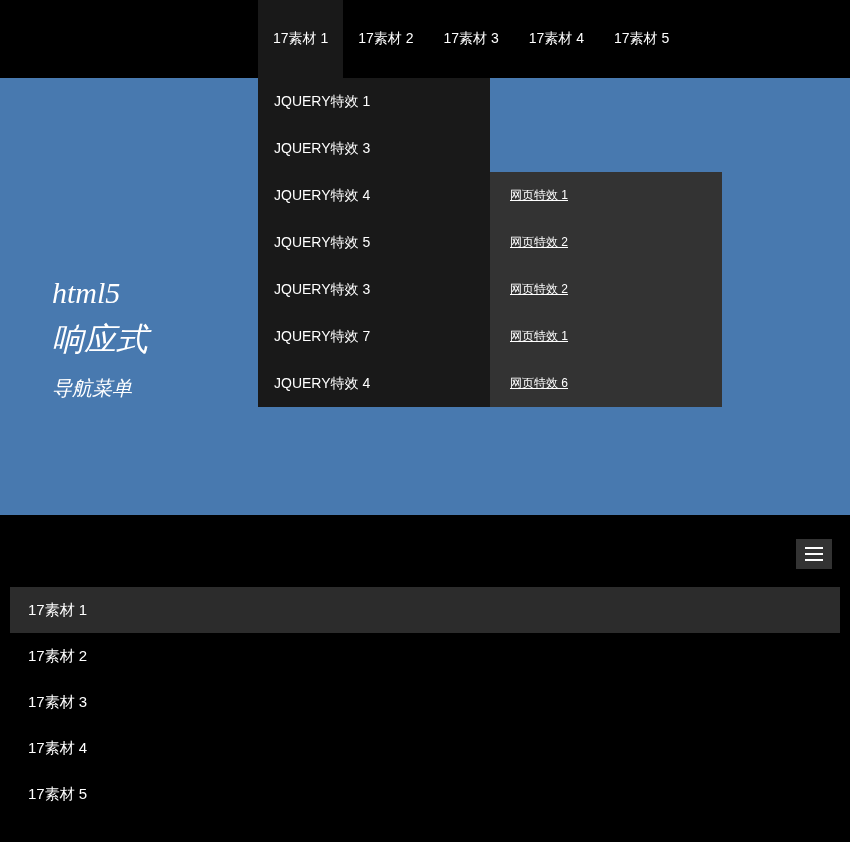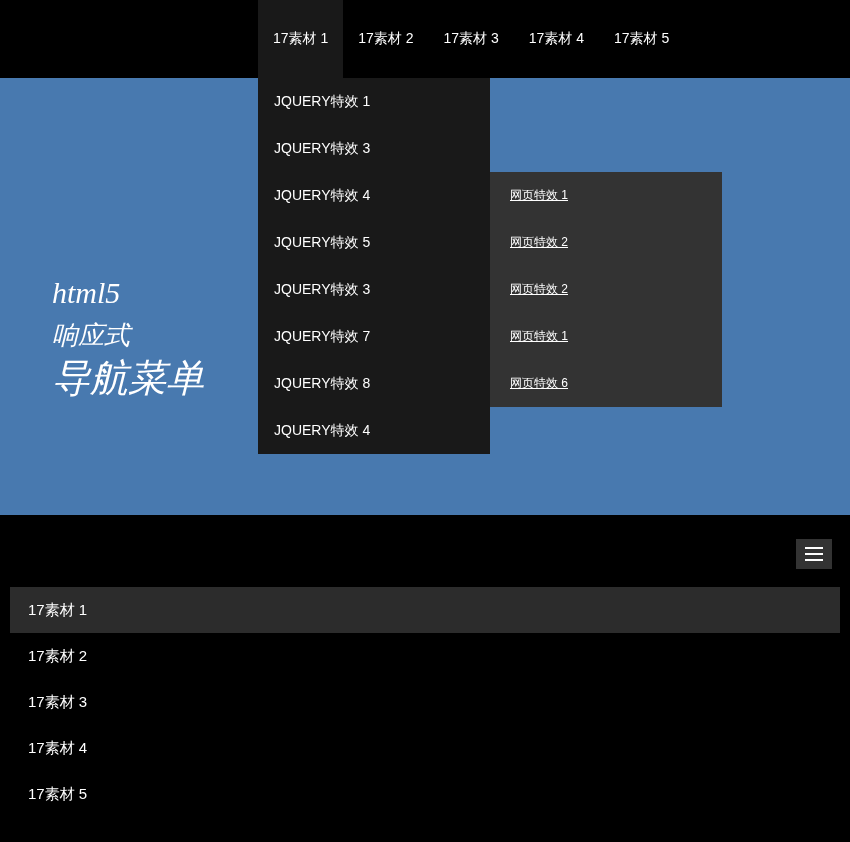--- a/index.html
+++ b/index.html
@@ -3,22 +3,22 @@
 <meta charset="utf-8">
 <style>
 * { margin: 0; padding: 0; box-sizing: border-box; }
 body { font-family: "Microsoft YaHei", Arial, sans-serif; background: #000; color: #fff; width: 850px; }
 .top-nav { background: #000; height: 78px; display: flex; align-items: center; padding-left: 258px; }
 .top-nav-item { color: #fff; padding: 0 15px; height: 78px; display: flex; align-items: center; font-size: 14px; cursor: pointer; }
 .top-nav-item.active { background: #191919; }
 .hero { background: #4879af; height: 437px; position: relative; }
 .hero-title { position: absolute; left: 52px; top: 198px; font-family: "STKaiti", "KaiTi", cursive; font-style: italic; color: #fff; }
 .hero-title .line1 { font-size: 30px; margin-bottom: 8px; }
-.hero-title .line2 { font-size: 26px; margin-bottom: 0; }
-.hero-title .line3 { font-size: 38px; }
+.hero-title .line2 { font-size: 32px; margin-bottom: 13px; }
+.hero-title .line3 { font-size: 20px; }
 .dropdown { position: absolute; left: 258px; top: 0; width: 232px; background: #191919; }
 .dropdown-item { height: 47px; display: flex; align-items: center; padding-left: 16px; color: #fff; font-size: 14px; cursor: pointer; }
 .dropdown-item.hover { background: #454545; background-image: repeating-linear-gradient(45deg, #454545 0, #454545 1px, #4a4a4a 1px, #4a4a4a 2px); }
 .submenu { position: absolute; left: 490px; top: 94px; width: 232px; background: #333333; }
 .submenu-item { height: 47px; display: flex; align-items: center; padding-left: 20px; color: #fff; font-size: 12px; cursor: pointer; text-decoration: underline; }
 .mobile-section { background: #000; padding: 24px 10px 20px 10px; }
 .hamburger-row { display: flex; justify-content: flex-end; margin-bottom: 18px; padding-right: 8px; }
 .hamburger { width: 36px; height: 30px; background: #333; display: flex; flex-direction: column; justify-content: center; align-items: center; gap: 4px; cursor: pointer; }
 .hamburger-line { width: 18px; height: 2px; background: #fff; }
 .mobile-item { height: 46px; display: flex; align-items: center; padding-left: 18px; color: #fff; font-size: 15px; cursor: pointer; }
@@ -41,21 +41,20 @@
     <div class="line2">响应式</div>
     <div class="line3">导航菜单</div>
   </div>
   <div class="dropdown">
       <div class="dropdown-item">JQUERY特效 1</div>
       <div class="dropdown-item">JQUERY特效 3</div>
       <div class="dropdown-item">JQUERY特效 4</div>
       <div class="dropdown-item">JQUERY特效 5</div>
       <div class="dropdown-item">JQUERY特效 3</div>
       <div class="dropdown-item">JQUERY特效 7</div>
-      <div class="dropdown-item">JQUERY特效 8</div>
       <div class="dropdown-item">JQUERY特效 4</div>
     </div>
   <div class="submenu">
       <div class="submenu-item">网页特效 1</div>
       <div class="submenu-item">网页特效 2</div>
       <div class="submenu-item">网页特效 2</div>
       <div class="submenu-item">网页特效 1</div>
       <div class="submenu-item">网页特效 6</div>
     </div>
 </div>

